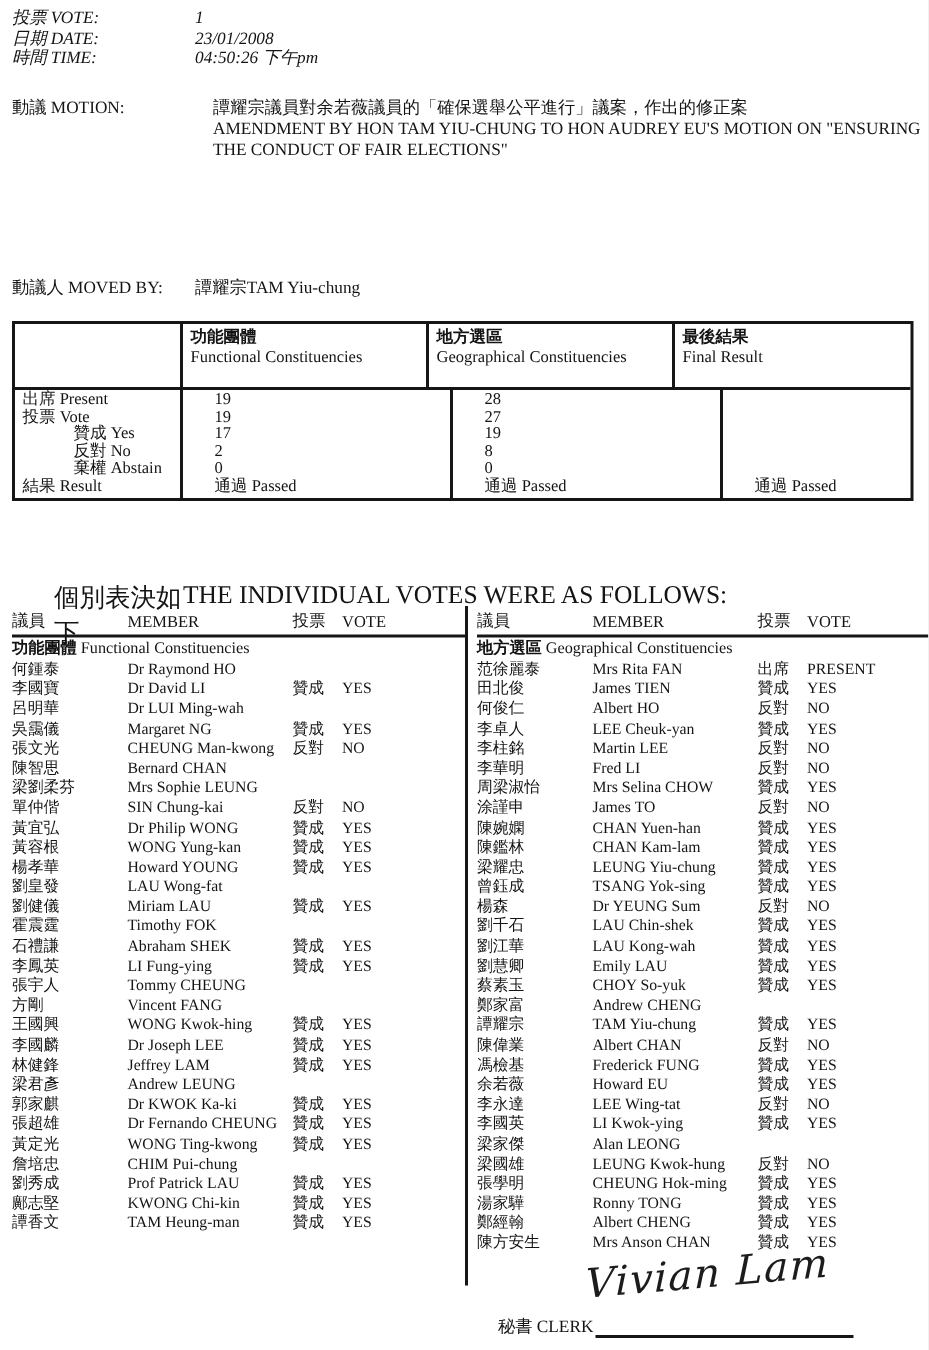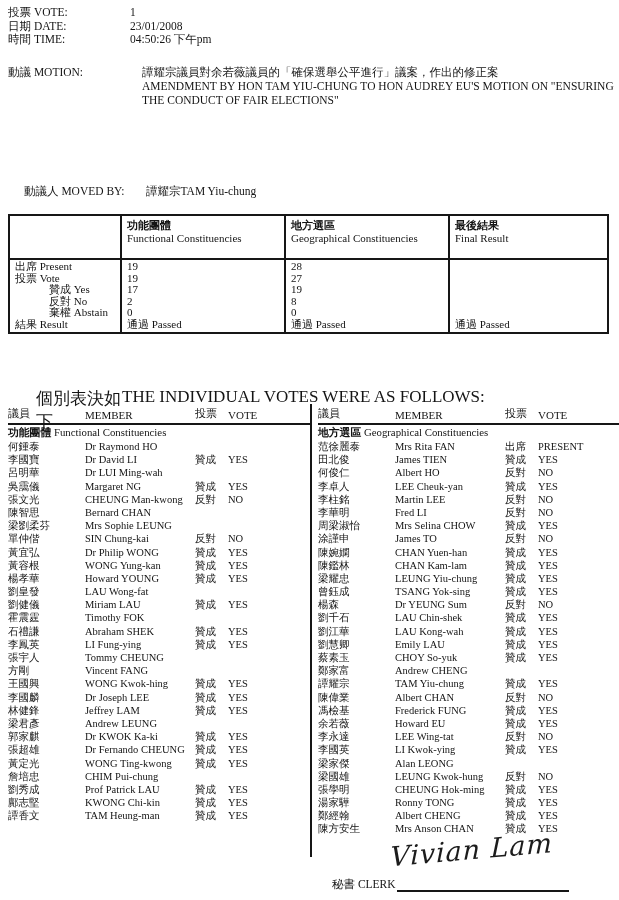--- a/index.html
+++ b/index.html
@@ -2,35 +2,35 @@
 <html><head>
 <meta charset="utf-8">
 <style>
   html,body{margin:0;padding:0;background:#e8e8e8;}
   .page{
     position:relative;width:619px;height:900px;background:#ffffff;
     font-family:"Liberation Serif","DejaVu Serif",serif;color:#141414;
     overflow:hidden;margin:0 auto;
   }
   
-  .info-block{position:absolute;top:6px;left:0;width:619px;}
+  .info-block{position:absolute;top:6px;left:0;width:619px;font-style:italic;}
   .info-row{display:flex;line-height:13.6px;font-size:11.5px;}
   .info-row .lbl{width:122px;padding-left:8px;}
   .motion-block{position:absolute;top:66px;left:0;width:619px;display:flex;font-size:11.5px;}
   .motion-block .lbl{width:122px;padding-left:8px;line-height:13.8px;}
   .motion-lines div{line-height:13.8px;max-width:480px;padding-left:12px;}
   .movedby{position:absolute;top:184px;left:0;display:flex;font-size:11.5px;}
-  .movedby .lbl{padding-left:24px;width:122px;}
+  .movedby .lbl{padding-left:8px;width:122px;}
   
   .summary{position:absolute;top:214px;left:8px;width:601px;border:2px solid #161616;box-sizing:border-box;}
   .sum-head{display:grid;grid-template-columns:112px 164px 164px auto;border-bottom:2px solid #161616;}
   .sum-head .hcell{padding:3px 5px 14px 5px;font-size:11px;line-height:12.5px;border-right:2px solid #161616;}
   .sum-head .hcell:last-child{border-right:none;}
   .sum-head .zh{font-weight:bold;}
-  .sum-body{display:grid;grid-template-columns:112px 164px 164px auto;}
+  .sum-body{display:grid;grid-template-columns:112px 164px 164px auto;gap:16px;}
   .sum-body .bcell{padding:1px 5px 2px 5px;font-size:11px;border-right:2px solid #161616;}
   .sum-body .bcell:last-child{border-right:none;}
   .sline{height:11.5px;line-height:11.5px;white-space:nowrap;}
   .sline.indent{padding-left:34px;}
   
   .indiv-heading{position:absolute;top:387px;left:0;font-size:17px;display:flex;padding-left:28px;}
   .indiv-heading .zh{padding-left:8px;width:86px;}
   .votes-half{position:absolute;top:404px;width:310px;box-sizing:border-box;}
   .half-left{left:0;padding-left:8px;}
   .half-right{left:310px;width:309px;border-left:2px solid #161616;padding-left:6px;height:453px;}

